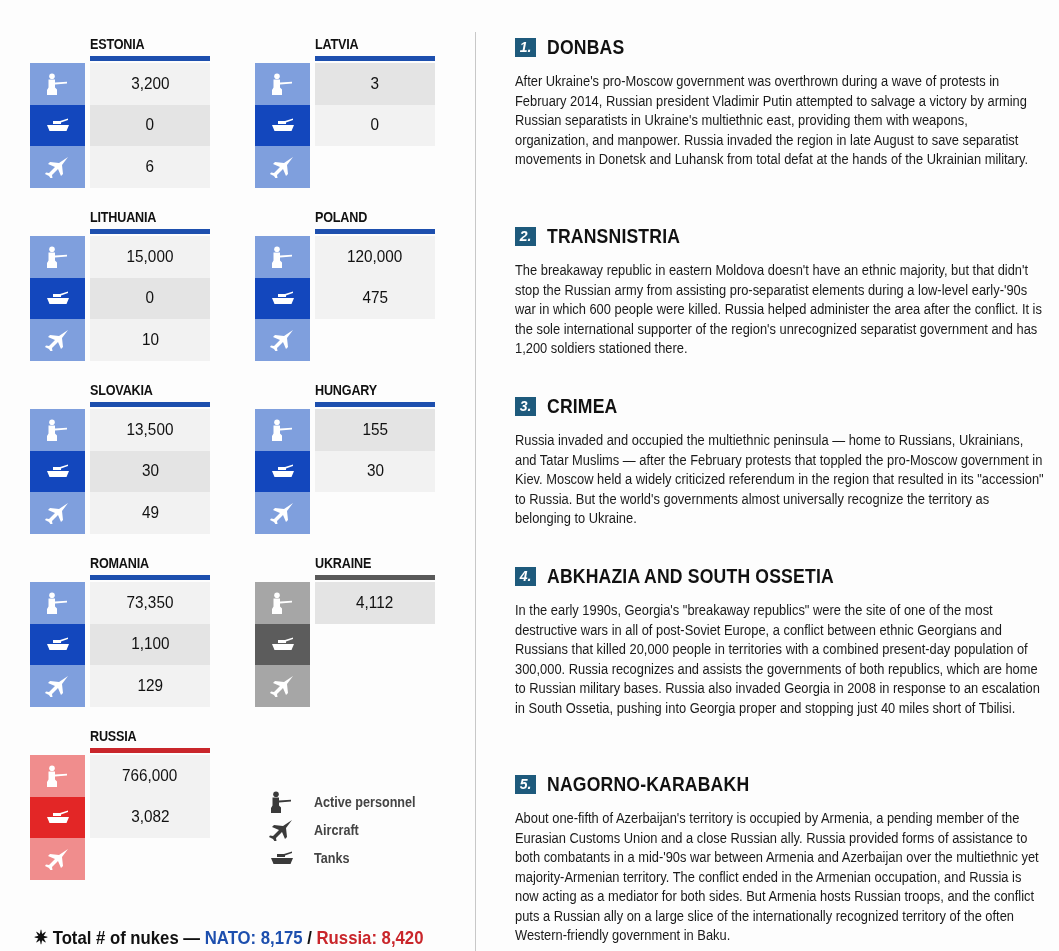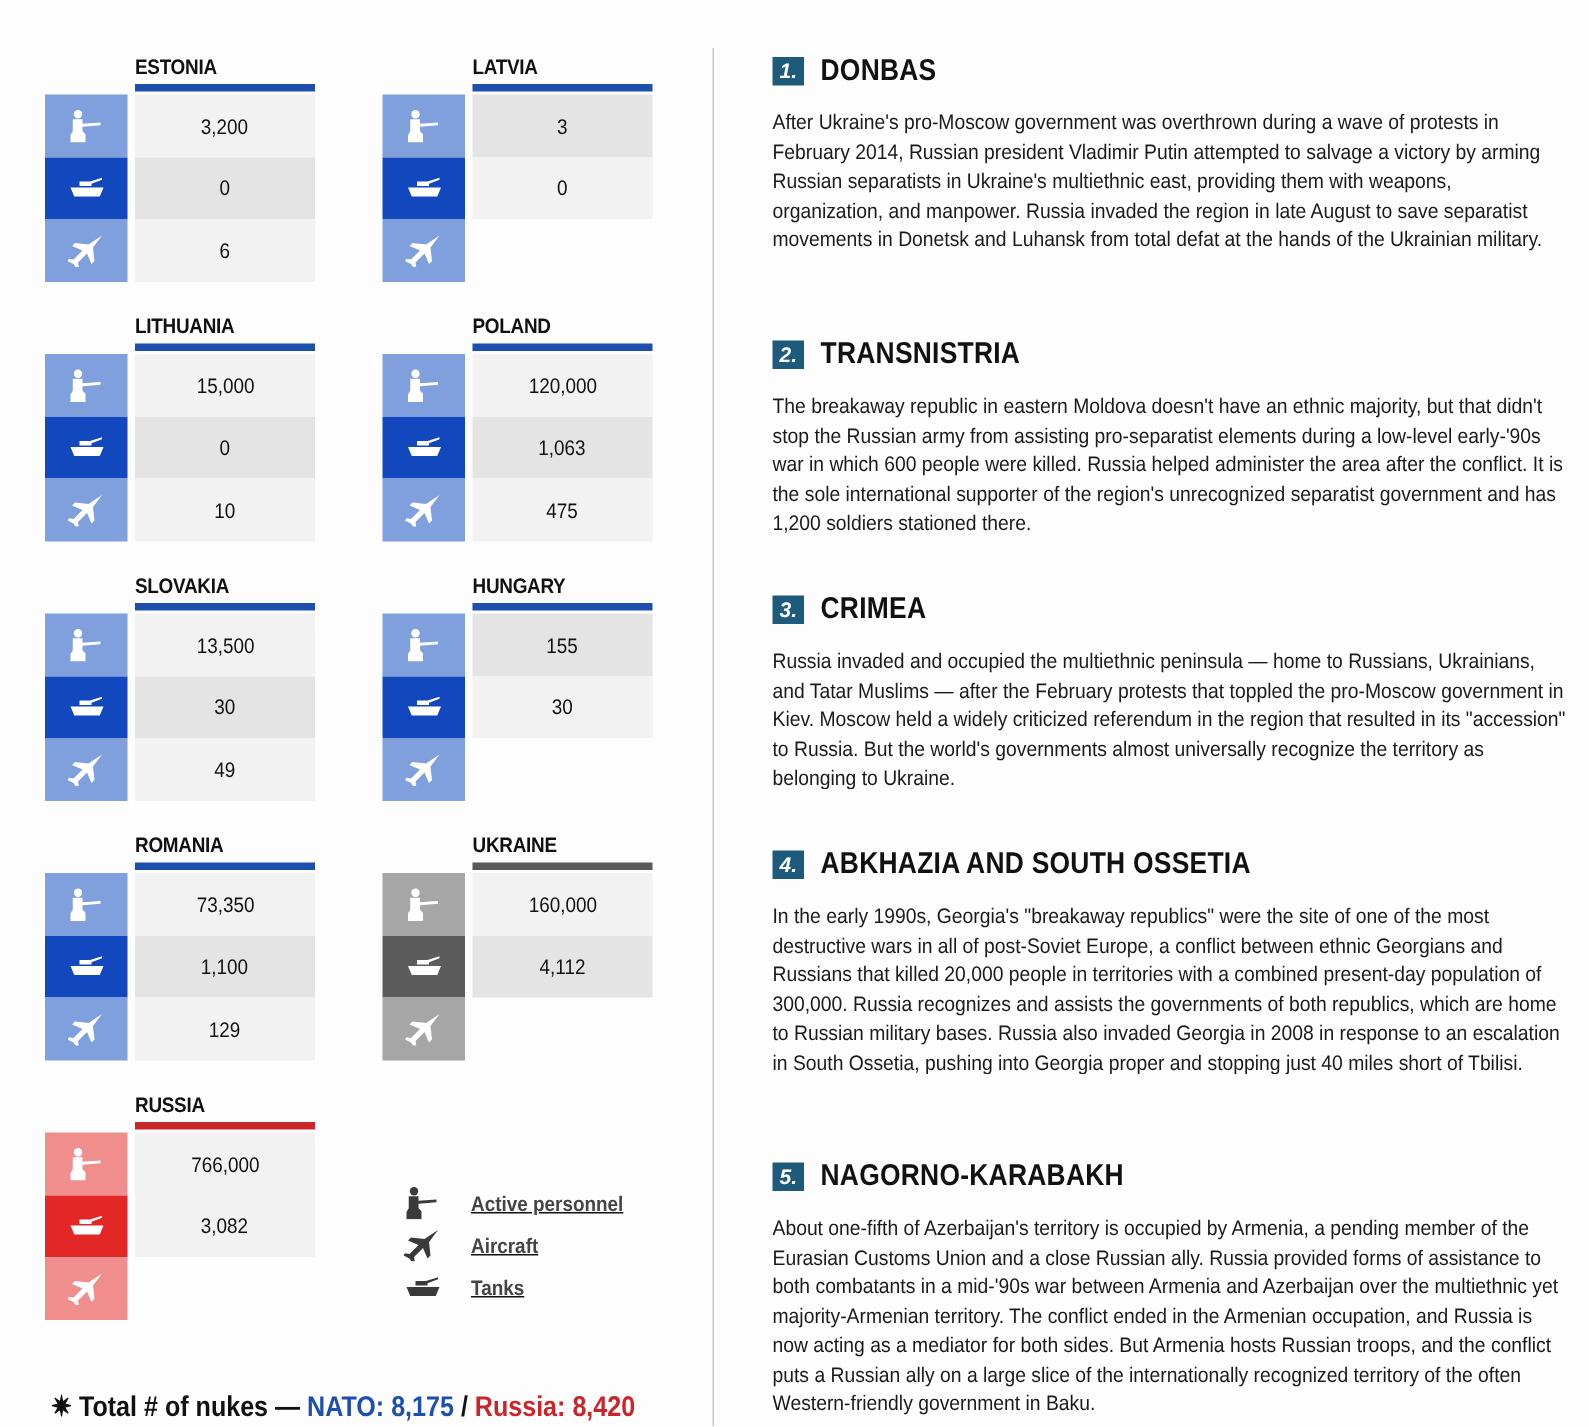--- a/index.html
+++ b/index.html
@@ -5,27 +5,27 @@
   html,body{margin:0;padding:0;}
   body{width:1059px;height:951px;background:#fdfdfd;position:relative;overflow:hidden;font-family:"Liberation Sans",sans-serif;color:#111;}
   .left{position:absolute;left:0;top:0;width:476px;height:951px;}
   .divider{position:absolute;left:475px;top:32px;width:1px;height:919px;background:#c8c8c8;}
   .country{position:absolute;width:180px;}
   .country .name{position:absolute;left:60px;top:0;font-weight:bold;font-size:14px;letter-spacing:-0.2px;transform:scaleX(0.9);transform-origin:left;white-space:nowrap;}
   .country .bar{position:absolute;left:60px;top:20px;width:120px;height:5px;}
   .country .icons{position:absolute;left:0;top:27px;width:55px;}
   .country .vals{position:absolute;left:60px;top:27px;width:120px;}
   .cell{height:41.5px;display:flex;align-items:center;justify-content:center;}
-  .vals .cell{font-size:14px;font-weight:normal;transform:none;}
+  .vals .cell{font-size:17px;font-weight:normal;transform:none;}
   .vals .cell span{display:inline-block;transform:scaleX(0.9);}
   .vals .r0{background:#f2f2f2;}
   .vals .r1{background:#e4e4e4;}
   .vals .r2{background:#f2f2f2;}
   .icons svg{width:26px;height:22px;fill:#fff;}
-  .legend{position:absolute;left:268px;top:788px;text-decoration:underline;}
+  .legend{position:absolute;left:268px;top:788px;}
   .legend .item{display:flex;align-items:center;height:28px;}
   .legend svg{width:28px;height:22px;fill:#3a3a3a;margin-right:18px;}
   .legend .lbl{font-size:14px;font-weight:bold;color:#444;transform:scaleX(0.9);transform-origin:left;white-space:nowrap;}
   .nukes{position:absolute;left:34px;top:926px;font-size:19px;font-weight:bold;white-space:nowrap;transform:scaleX(0.88);transform-origin:left;}
   .right{position:absolute;left:515px;top:0;width:530px;}
   .section{position:absolute;left:0;width:530px;}
   .section .head{display:flex;align-items:center;height:24px;}
   .badge{width:21px;height:19px;background:#1e5a7c;color:#fff;font-size:14px;font-weight:bold;font-style:italic;display:flex;align-items:center;justify-content:center;margin-right:11px;}
   .section .title{font-size:20px;font-weight:bold;letter-spacing:0.2px;transform:scaleX(0.88);transform-origin:left;white-space:nowrap;}
   .section .body{margin-top:13px;font-size:14px;line-height:19.5px;color:#1a1a1a;transform:scaleX(0.92);transform-origin:left;width:576px;}
@@ -161,23 +161,20 @@
           <div class="cell" style="background:#7f9fdd">
             <svg>
               <use href="#sym-jet"></use>
             </svg>
           </div>
         </div>
         <div class="vals">
           <div class="cell r0">
             <span>120,000</span>
           </div>
-          <div class="cell r1">
-            <span>1,063</span>
-          </div>
           <div class="cell r2">
             <span>475</span>
           </div>
         </div>
       </div>
       <div class="country" style="left: 30px; top: 382px;">
         <div class="name">SLOVAKIA</div>
         <div class="bar" style="background:#1d4fae"></div>
         <div class="icons">
           <div class="cell" style="background:#7f9fdd">
@@ -283,23 +280,20 @@
               <use href="#sym-tank"></use>
             </svg>
           </div>
           <div class="cell" style="background:#a6a6a6">
             <svg>
               <use href="#sym-jet"></use>
             </svg>
           </div>
         </div>
         <div class="vals">
-          <div class="cell r0">
-            <span>160,000</span>
-          </div>
           <div class="cell r1">
             <span>4,112</span>
           </div>
         </div>
       </div>
       <div class="country" style="left: 30px; top: 728px;">
         <div class="name">RUSSIA</div>
         <div class="bar" style="background:#c9262b"></div>
         <div class="icons">
           <div class="cell" style="background:#f08d8d">

